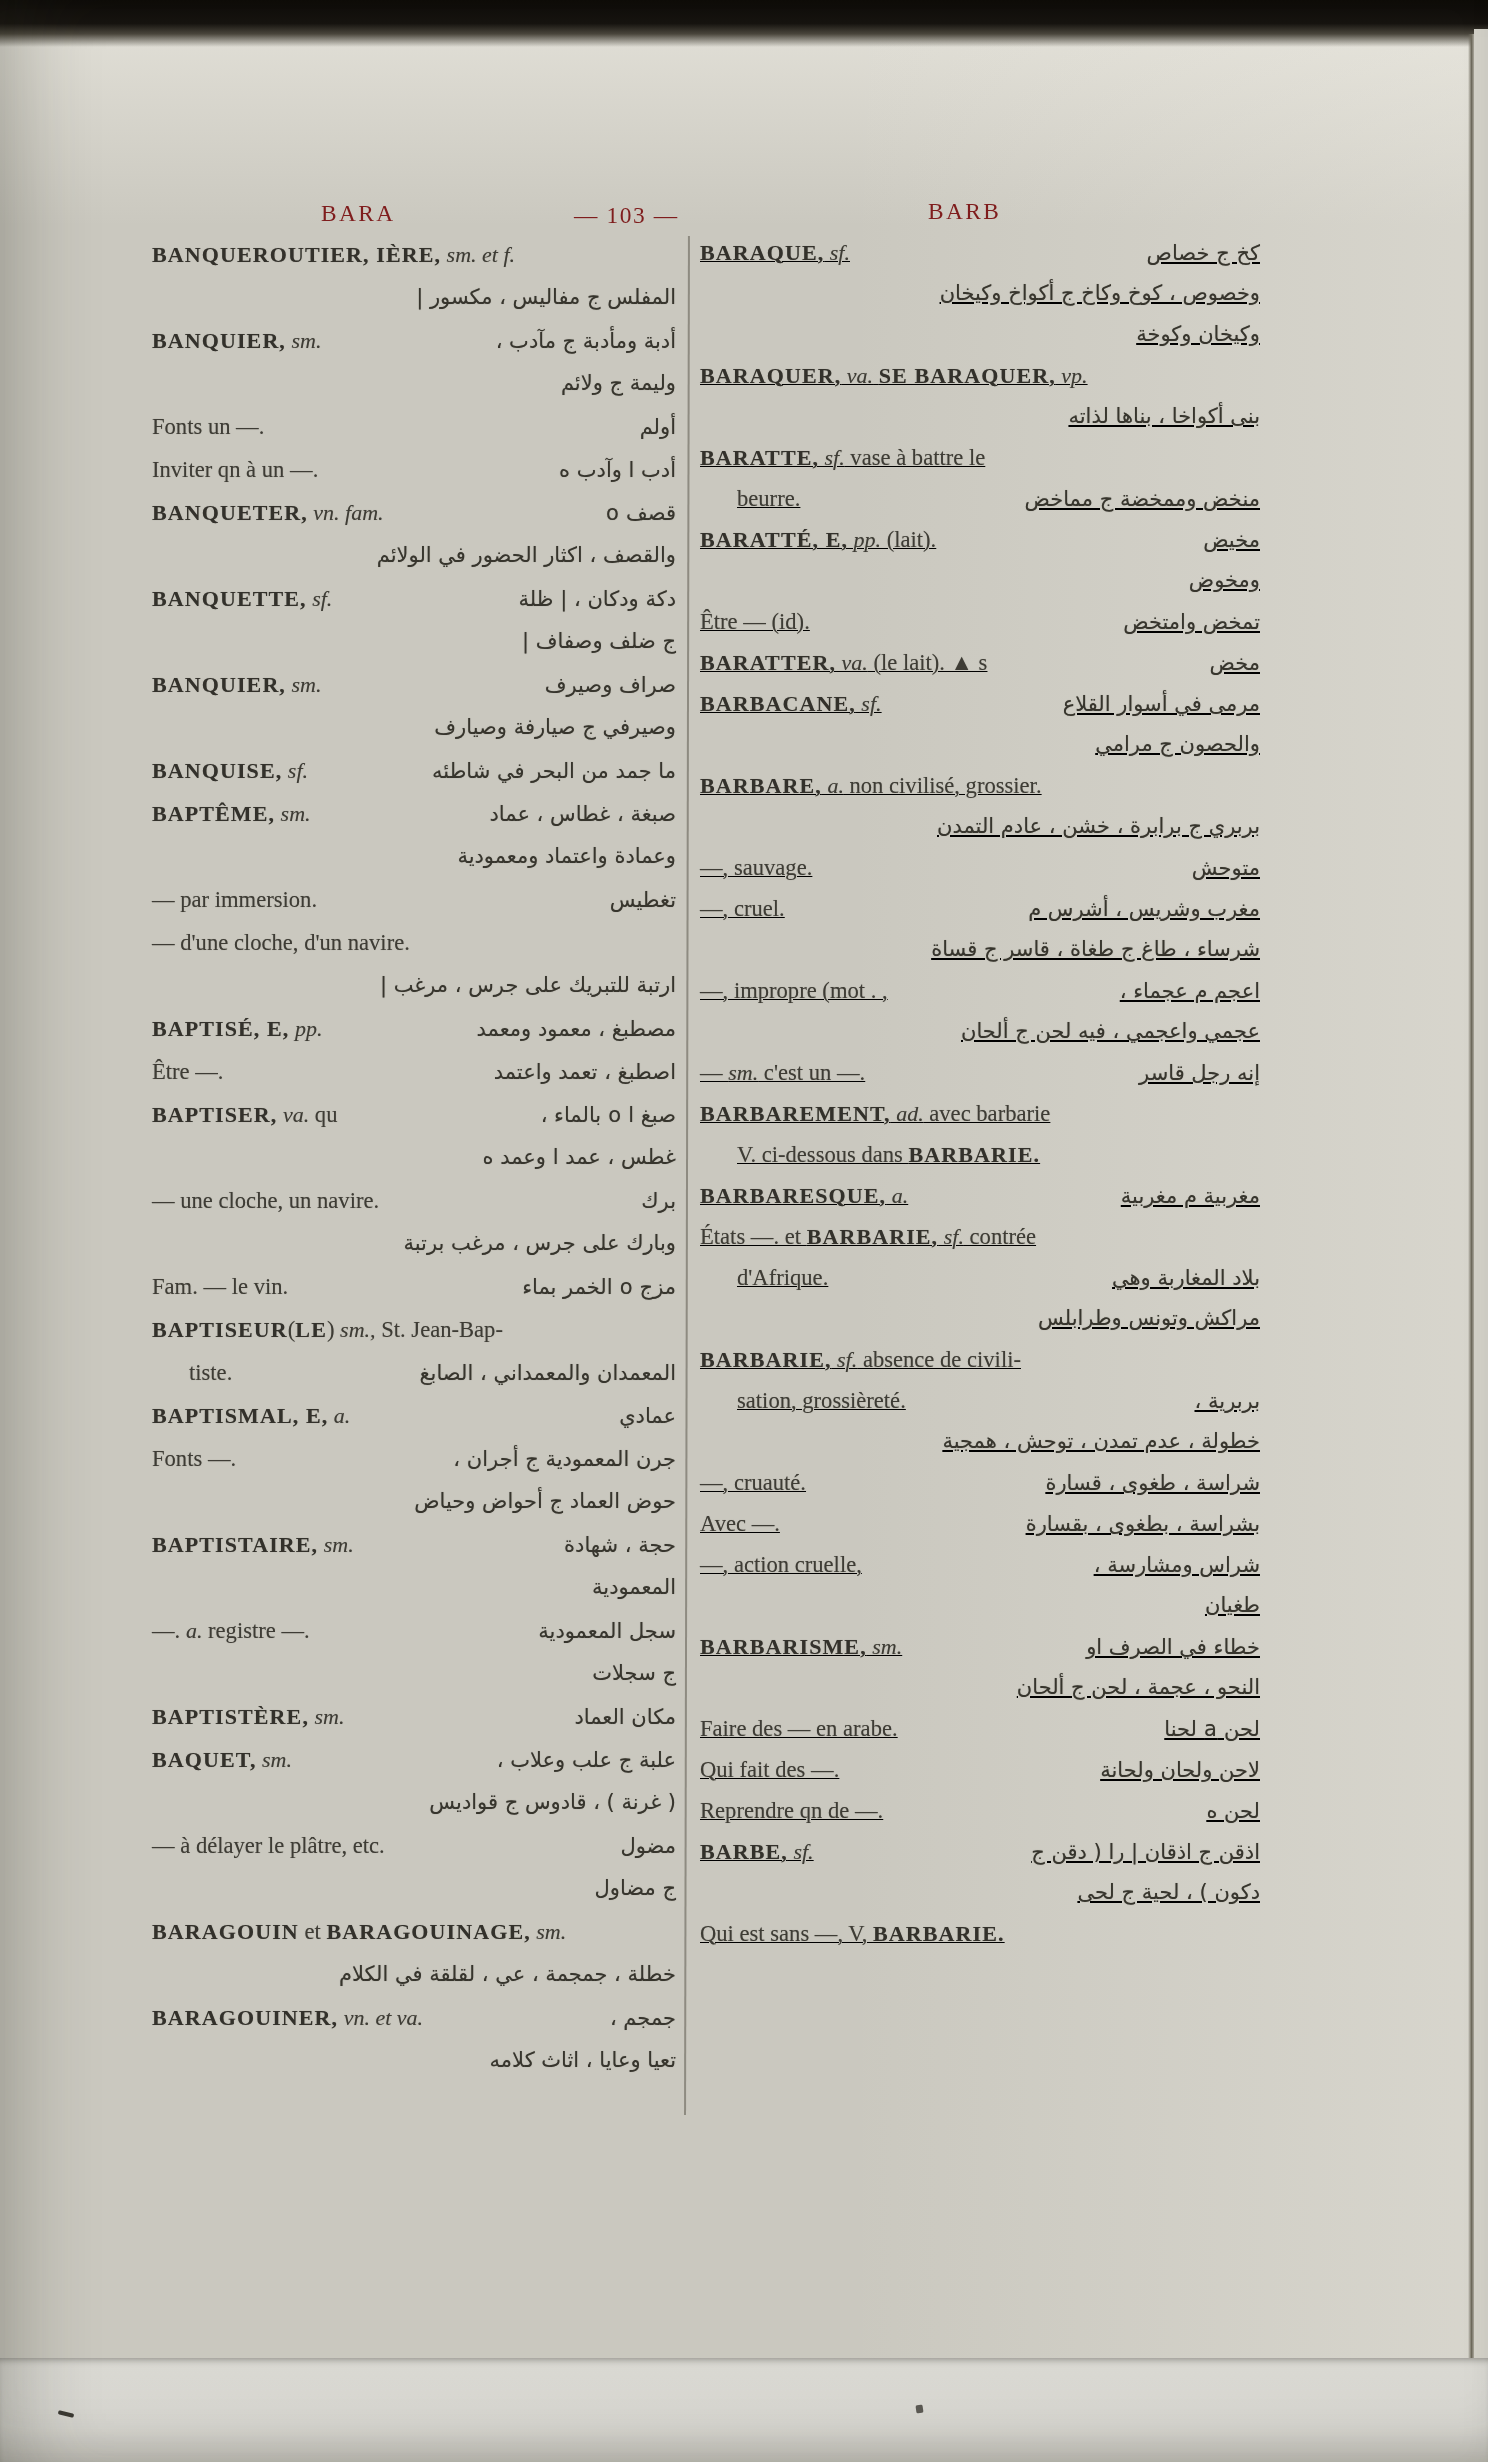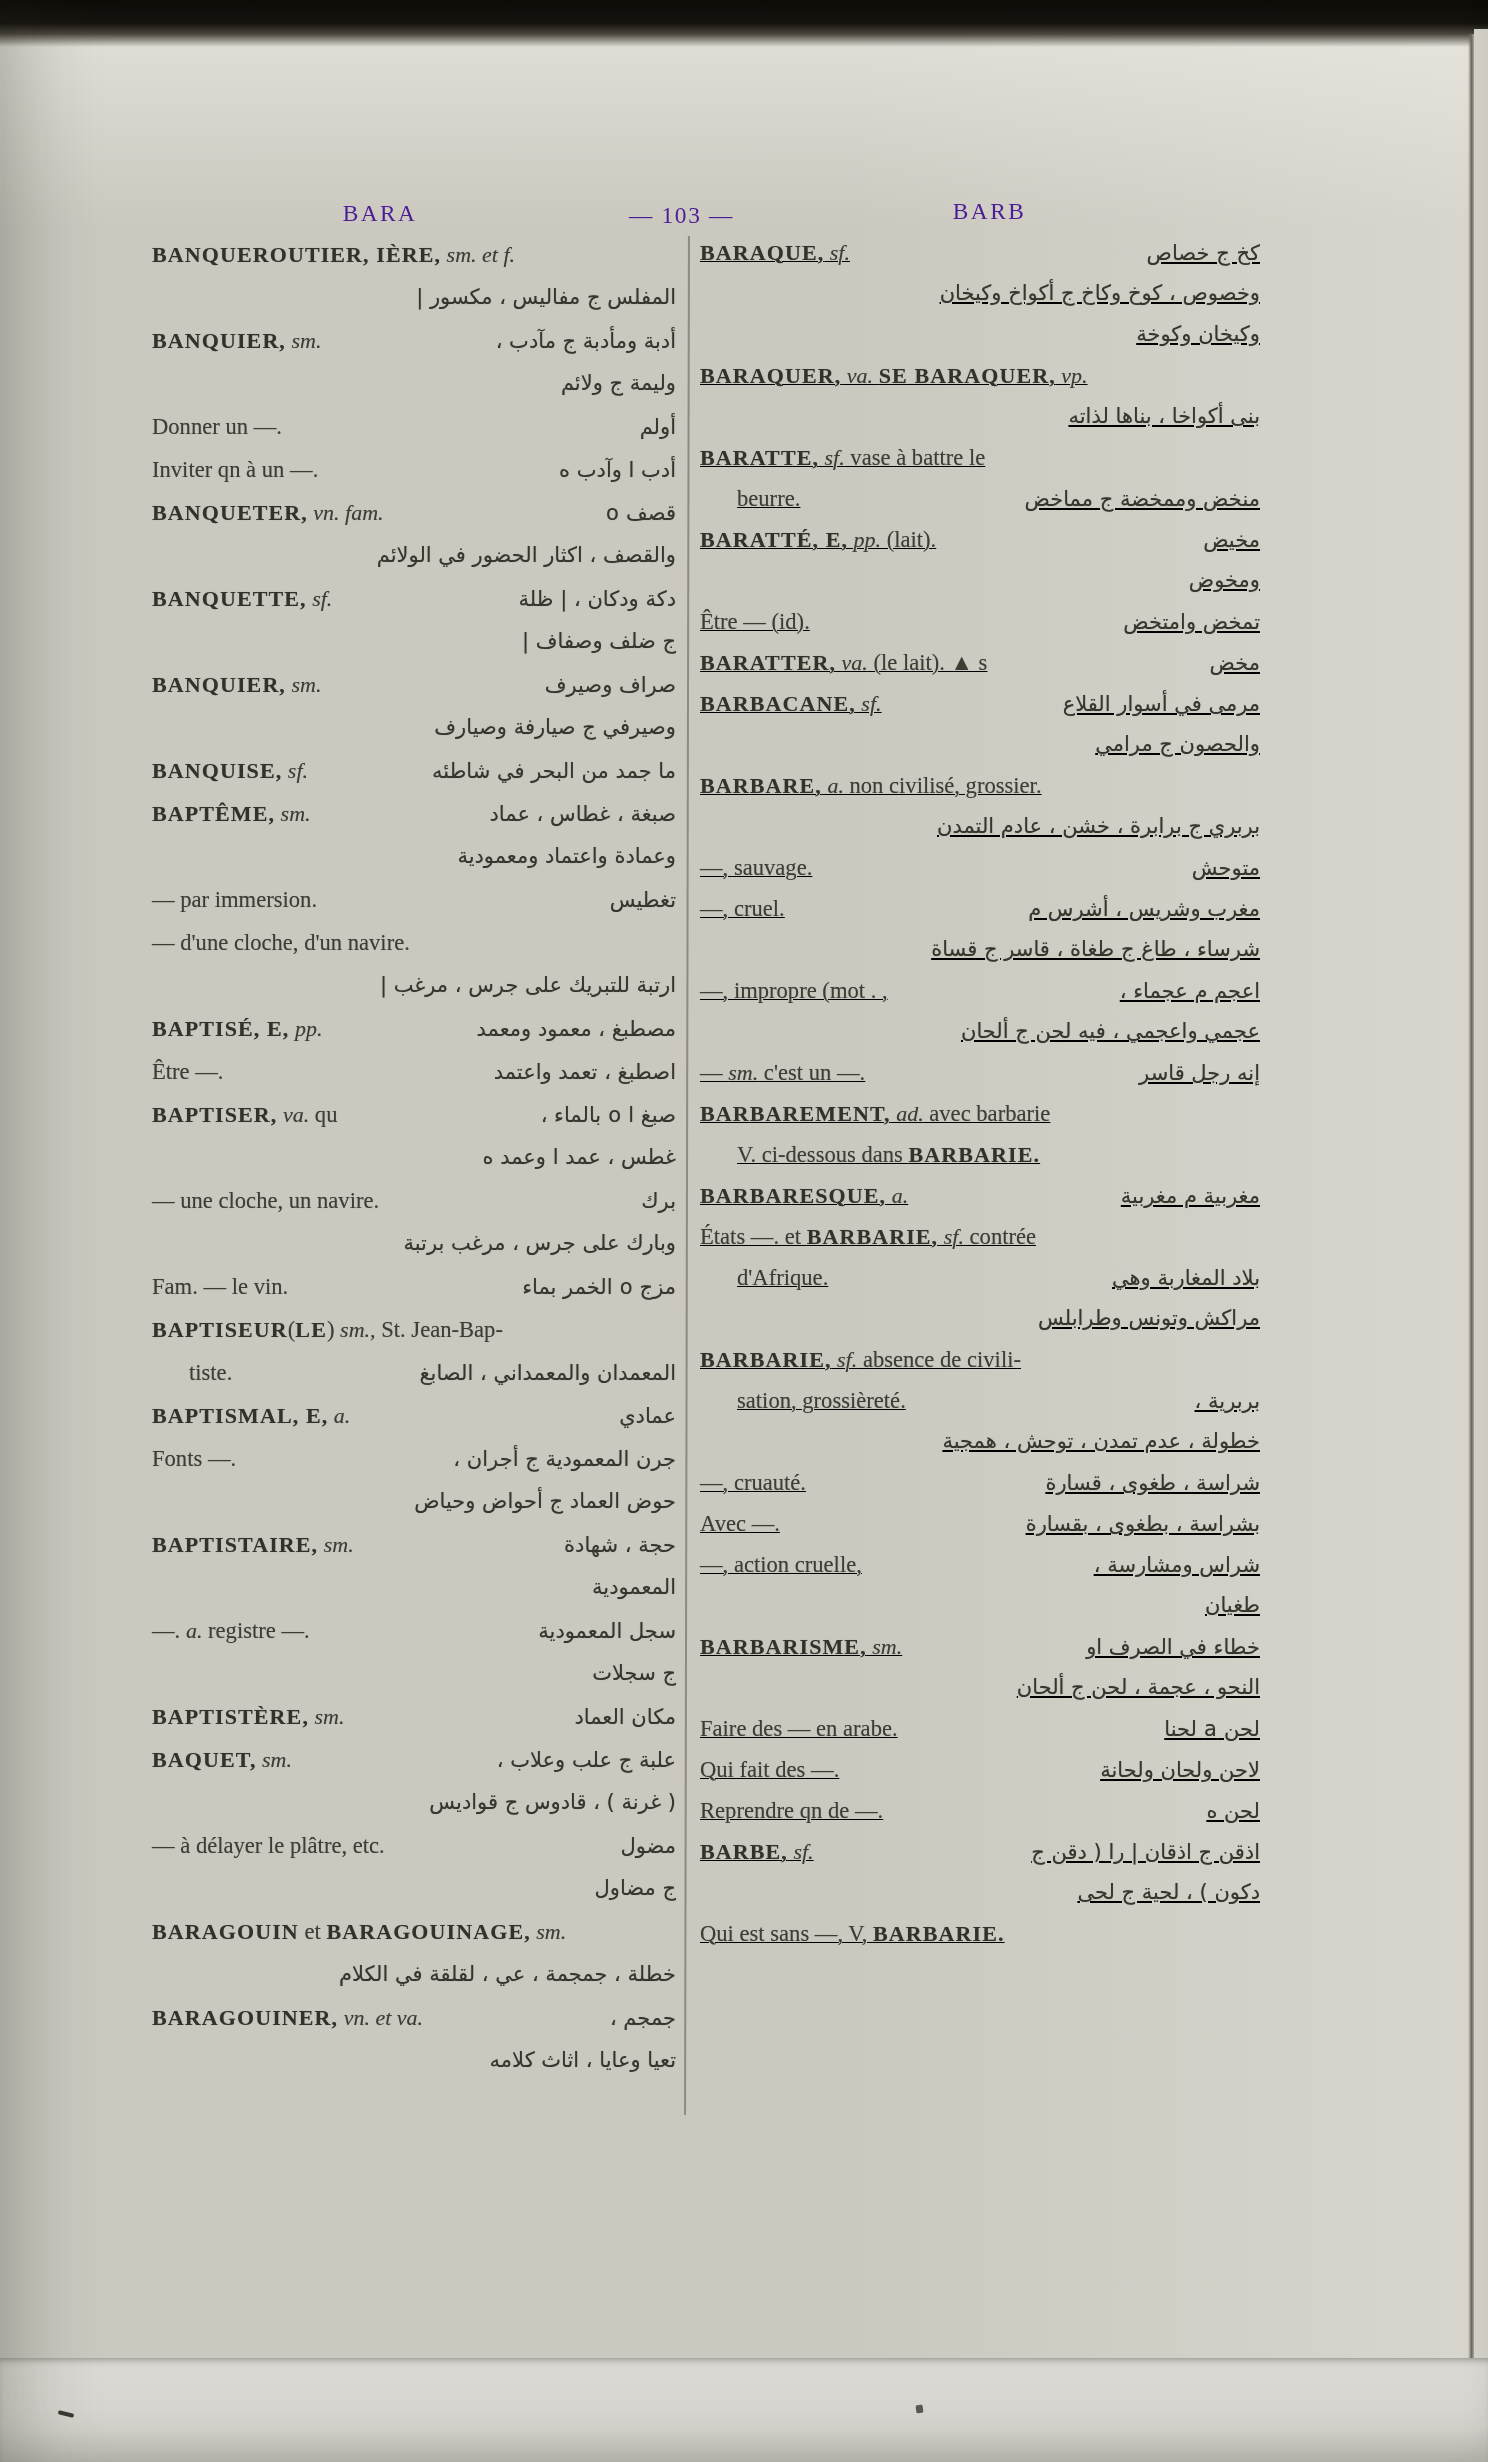--- a/index.html
+++ b/index.html
@@ -18,21 +18,21 @@
   .right-edge-line{position:absolute;left:1468px;top:34px;height:2326px;width:6.5px;
     background:linear-gradient(90deg,rgba(120,116,104,0),#6e6a5c 50%,rgba(196,193,182,.95));}
   .right-strip{position:absolute;left:1474px;top:29px;bottom:0;right:0;background:#d4d2c9;}
   .bottom-strip{position:absolute;left:0;right:0;top:2358px;bottom:0;
     background:linear-gradient(180deg,#dad9d3,#d6d5cf 65%,#c6c4bd);
     box-shadow:inset 0 5.6px 7.3px -4px rgba(30,28,22,.4);}
   .mark{position:absolute;background:#3c3a33;border-radius:1.6px;}
   .mark-a{left:58px;top:2412px;width:16px;height:4px;transform:rotate(14deg);}
   .mark-b{left:916px;top:2405px;width:7.3px;height:8px;transform:rotate(-8deg);opacity:.8;}
   .text-layer{position:absolute;inset:0;filter:blur(0.4px);}
-  .hdr{position:absolute;font-size:23.4px;letter-spacing:2.4px;color:#4c1d95;text-align:center;}
+  .hdr{position:absolute;font-size:23.4px;letter-spacing:2.4px;color:#7f1d1d;}
   .hdr-left{left:321px;top:200px;width:118px;}
   .hdr-num{left:574px;top:202px;width:215px;letter-spacing:1.6px;}
   .hdr-right{left:928px;top:198px;width:123px;}
   .divider{position:absolute;left:686px;top:236px;height:1879px;width:1.6px;
     background:rgba(92,89,79,.55);transform:rotate(.12deg);}
   .col{position:absolute;}
   .col-left{left:152px;top:242px;width:524px;}
   .col-right{left:700px;top:240px;width:560px;text-decoration:underline;}
   .line{display:flex;justify-content:space-between;align-items:baseline;white-space:nowrap;}
   .col-left .line{height:43px;}
@@ -66,21 +66,21 @@
         </div>
         <div class="line">
           <span class="fr"><span class="s-hw">BANQUIER,</span><span class="s-i"> sm.</span></span>
           <span class="ar" dir="rtl">أدبة ومأدبة ج مآدب ،</span>
         </div>
         <div class="line">
           <span class="fr"></span>
           <span class="ar" dir="rtl">وليمة ج ولائم</span>
         </div>
         <div class="line">
-          <span class="fr"><span class="s-r">Donner un —.</span></span>
+          <span class="fr"><span class="s-r">Fonts un —.</span></span>
           <span class="ar" dir="rtl">أولم</span>
         </div>
         <div class="line">
           <span class="fr"><span class="s-r">Inviter qn à un —.</span></span>
           <span class="ar" dir="rtl">أدب ا وآدب ه</span>
         </div>
         <div class="line">
           <span class="fr"><span class="s-hw">BANQUETER,</span><span class="s-i"> vn. fam.</span></span>
           <span class="ar" dir="rtl">قصف o</span>
         </div>

